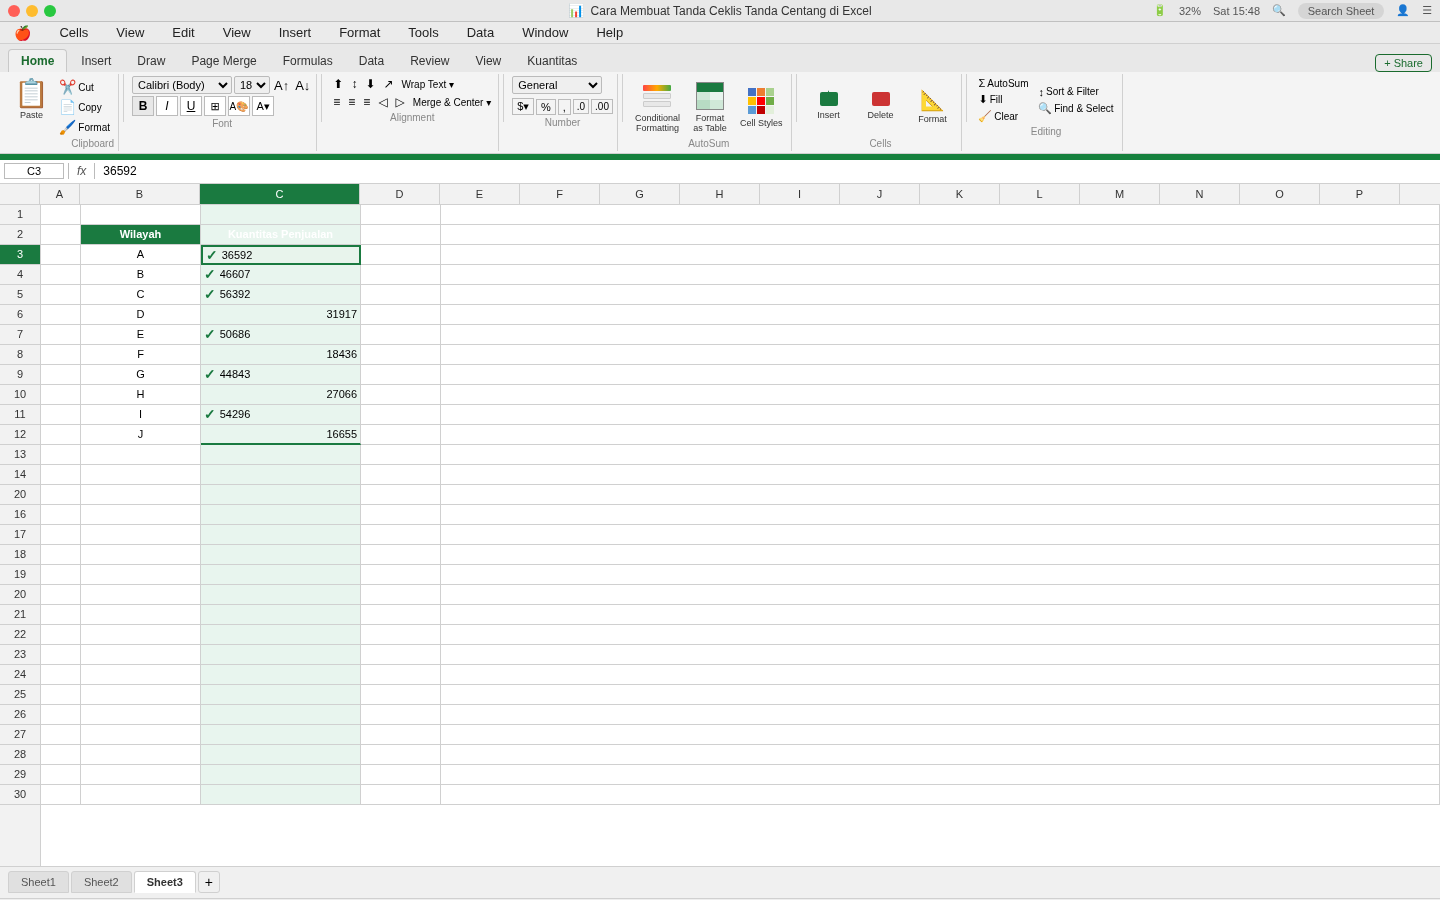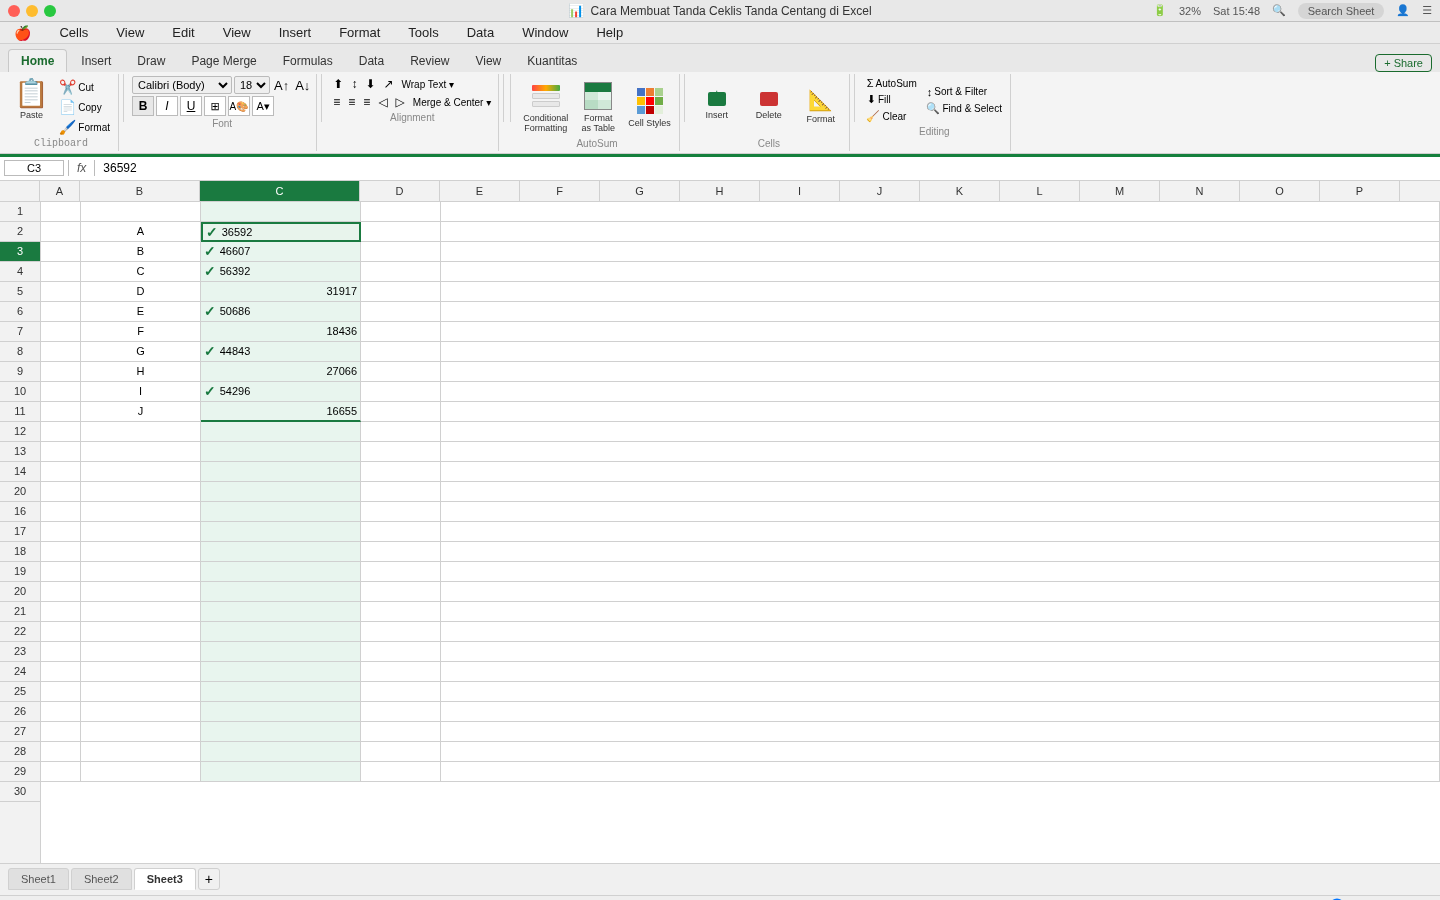--- a/index.html
+++ b/index.html
@@ -15,21 +15,21 @@
     .tl-green { background: #28c840; }
     .titlebar-center { position: absolute; left: 50%; transform: translateX(-50%); display: flex; align-items: center; gap: 6px; font-size: 12px; color: #333; }
     .titlebar-right { display: flex; align-items: center; gap: 12px; font-size: 11px; color: #555; }
 
     
     .menubar { background: #ebebeb; height: 22px; display: flex; align-items: center; padding: 0 8px; gap: 16px; border-bottom: 1px solid #d0d0d0; font-size: 13px; color: #222; }
     .menubar-item { cursor: pointer; padding: 2px 6px; border-radius: 3px; }
     .apple-icon { font-size: 14px; }
 
     
-    .ribbon { background: #f0f0f0; border-bottom: 3px solid #15803d; }
+    .ribbon { background: #f0f0f0; border-bottom: 6px solid #15803d; }
     .ribbon-tabs { display: flex; align-items: flex-end; padding: 0 8px; background: #e8e8e8; height: 28px; gap: 2px; }
     .ribbon-tab { padding: 4px 12px; font-size: 12px; cursor: pointer; border-radius: 4px 4px 0 0; color: #333; }
     .ribbon-tab.active { background: #f0f0f0; border: 1px solid #c8c8c8; border-bottom: none; font-weight: 600; color: #1a6b2e; }
     .ribbon-content { display: flex; align-items: stretch; padding: 2px 4px; gap: 2px; background: #f4f4f4; min-height: 68px; border-bottom: 1px solid #d0d0d0; }
 
     
     .formula-bar { display: flex; align-items: center; background: white; border-bottom: 1px solid #d0d0d0; height: 24px; padding: 0 4px; gap: 4px; }
     .cell-ref { width: 60px; border: 1px solid #bbb; padding: 1px 4px; font-size: 11px; text-align: center; }
     .formula-divider { width: 1px; height: 16px; background: #bbb; }
     .formula-content { flex: 1; font-size: 12px; padding: 2px 4px; }
@@ -166,21 +166,21 @@
           <div class="tb-btn">
             <span class="tb-icon">📄</span>
             <span class="tb-label">Copy</span>
           </div>
           <div class="tb-btn">
             <span class="tb-icon">🖌️</span>
             <span class="tb-label">Format</span>
           </div>
         </div>
       </div>
-      <div style="font-size:10px; color:#888; text-align:center; width:100%;font-family:Liberation Mono, monospace;">Clipboard</div>
+      <div style="font-size:10px; color:#888; text-align:right; width:100%;">Clipboard</div>
     </div>
 
     <div class="separator"></div>
 
     <div class="toolbar-section" style="min-width:160px;">
       <div class="toolbar-row" style="margin-bottom:2px;">
         <select class="font-name-select">
           <option>Calibri (Body)</option>
         </select>
         <select class="font-size-select">
@@ -216,20 +216,35 @@
         <span style="cursor:pointer; padding:1px 3px; font-size:12px;">≡</span>
         <span style="cursor:pointer; padding:1px 3px; font-size:12px;">◁</span>
         <span style="cursor:pointer; padding:1px 3px; font-size:12px;">▷</span>
         <span style="cursor:pointer; padding:1px 3px; font-size:10px; white-space:nowrap;">Merge &amp; Center ▾</span>
       </div>
       <div style="font-size:10px; color:#888; text-align:center; width:100%; margin-top:2px;">Alignment</div>
     </div>
 
     <div class="separator"></div>
 
+    <div class="toolbar-section" style="min-width:100px;">
+      <div class="toolbar-row" style="margin-bottom:4px;">
+        <select style="width:90px; font-size:11px; border:1px solid #bbb; border-radius:2px; padding:1px;">
+          <option>General</option>
+        </select>
+      </div>
+      <div class="toolbar-row">
+        <span style="cursor:pointer; border:1px solid #bbb; padding:1px 4px; font-size:11px;">$▾</span>
+        <span style="cursor:pointer; border:1px solid #bbb; padding:1px 4px; font-size:11px;">%</span>
+        <span style="cursor:pointer; border:1px solid #bbb; padding:1px 4px; font-size:11px;">,</span>
+        <span style="cursor:pointer; border:1px solid #bbb; padding:1px 3px; font-size:10px;">.0</span>
+        <span style="cursor:pointer; border:1px solid #bbb; padding:1px 3px; font-size:10px;">.00</span>
+      </div>
+      <div style="font-size:10px; color:#888; text-align:center; width:100%; margin-top:2px;">Number</div>
+    </div>
 
     <div class="separator"></div>
 
     <div class="toolbar-section" style="min-width:160px;">
       <div class="toolbar-row" style="flex:1; align-items:center; gap:4px; margin-bottom:2px;">
         <div class="format-btn" style="display:flex; flex-direction:column; align-items:center;">
           <div style="width:36px; height:36px; display:flex; flex-direction:column; align-items:center; justify-content:center;">
             <div style="width:28px; height:6px; background: linear-gradient(to right, #ff4444, #ffaa00, #44aa44); border-radius:1px; margin-bottom:2px;"></div>
             <div style="width:28px; height:6px; background: #e8e8e8; border:1px solid #ccc; border-radius:1px; margin-bottom:2px;"></div>
             <div style="width:28px; height:6px; background: #e8e8e8; border:1px solid #ccc; border-radius:1px;"></div>
@@ -405,20 +420,27 @@
       <div class="grid">
 
         <div class="grid-row">
           <div class="cell" style="width:40px; min-width:40px;"></div>
           <div class="cell" style="width:120px; min-width:120px;"></div>
           <div class="cell selected-col" style="width:160px; min-width:160px;"></div>
           <div class="cell" style="width:80px; min-width:80px;"></div>
           <div class="cell" style="flex:1;"></div>
         </div>
 
+        <div class="grid-row">
+          <div class="cell" style="width:40px; min-width:40px;"></div>
+          <div class="cell tbl-header" style="width:120px; min-width:120px;">Wilayah</div>
+          <div class="cell tbl-header selected-col" style="width:160px; min-width:160px; justify-content:center;">Kuantitas Penjualan</div>
+          <div class="cell" style="width:80px; min-width:80px;"></div>
+          <div class="cell" style="flex:1;"></div>
+        </div>
 
         <div class="grid-row">
           <div class="cell" style="width:40px; min-width:40px;"></div>
           <div class="cell tbl-cell-b" style="width:120px; min-width:120px;">A</div>
           <div class="cell tbl-cell-c-check selected" style="width:160px; min-width:160px;">
             <span class="checkmark">✓</span>
             <span>36592</span>
           </div>
           <div class="cell" style="width:80px; min-width:80px;"></div>
           <div class="cell" style="flex:1;"></div>

